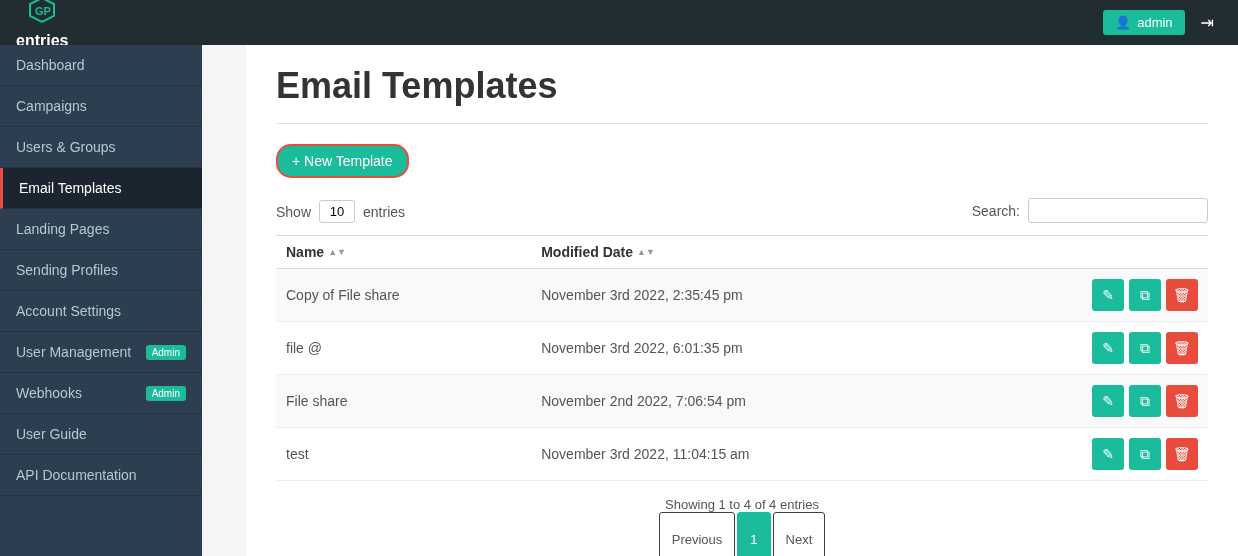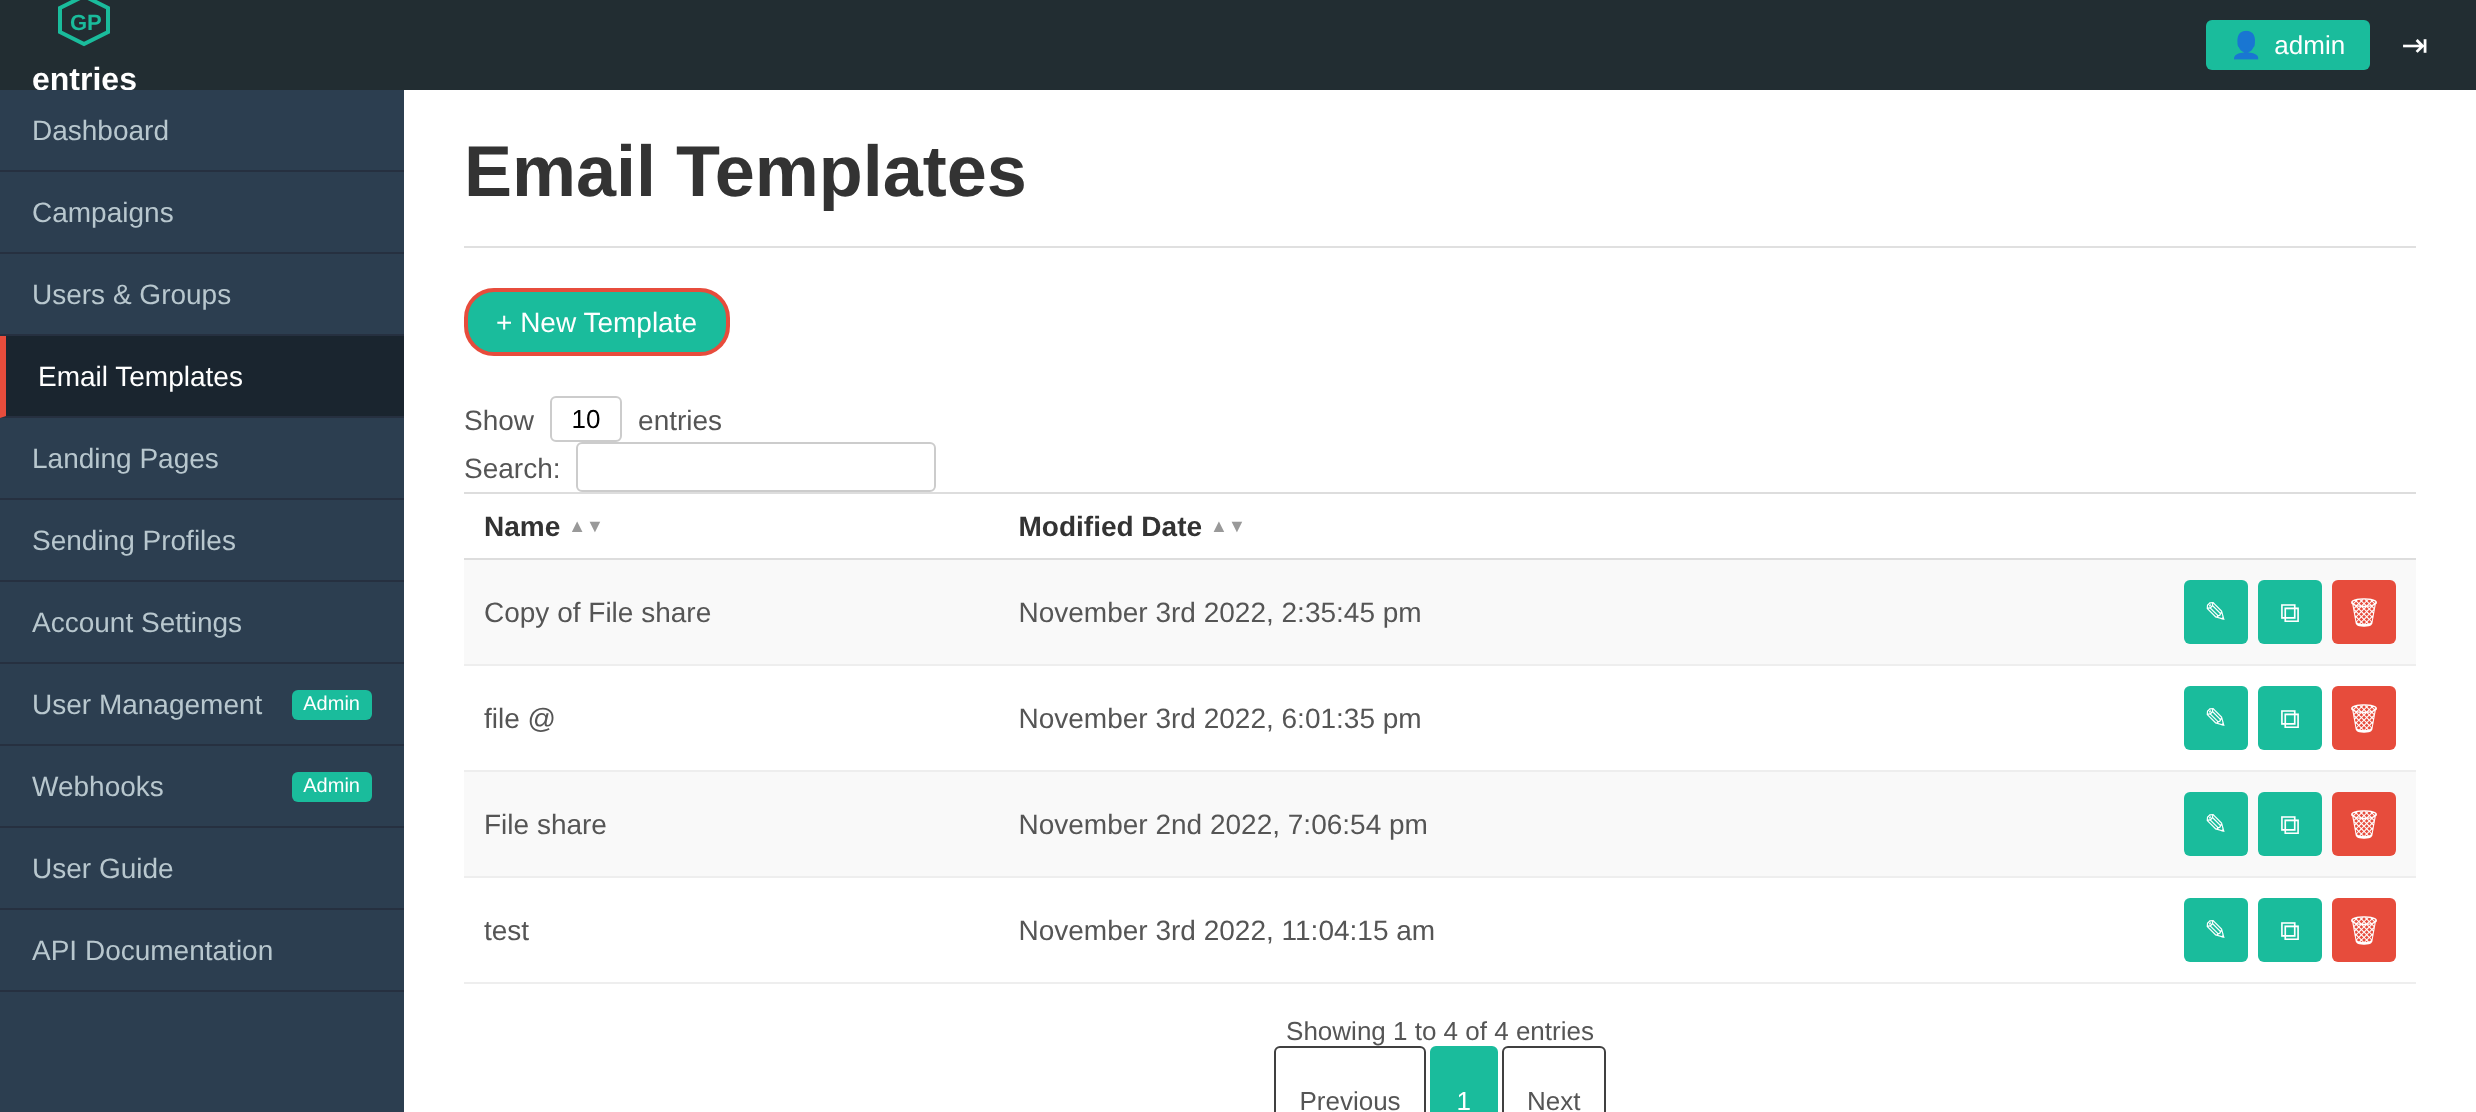--- a/index.html
+++ b/index.html
@@ -52,20 +52,21 @@
       cursor: pointer;
       font-size: 16px;
       padding: 4px 8px;
     }
 
     
     .main-layout {
       display: flex;
       flex: 1;
       overflow: hidden;
+      gap: 44px;
     }
 
     
     .sidebar {
       background: #2c3e50;
       width: 202px;
       flex-shrink: 0;
       overflow-y: auto;
       display: flex;
       flex-direction: column;
@@ -125,22 +126,22 @@
       font-size: 14px;
       display: inline-flex;
       align-items: center;
       gap: 5px;
       margin-bottom: 20px;
     }
 
     .table-controls {
       display: flex;
       justify-content: space-between;
-      align-items: flex-start;
-      flex-direction: column;
+      align-items: flex-end;
+      margin-bottom: 12px;
     }
     .show-entries {
       display: flex;
       align-items: center;
       gap: 8px;
       color: #555;
     }
     .show-entries input {
       width: 36px;
       padding: 3px 6px;

